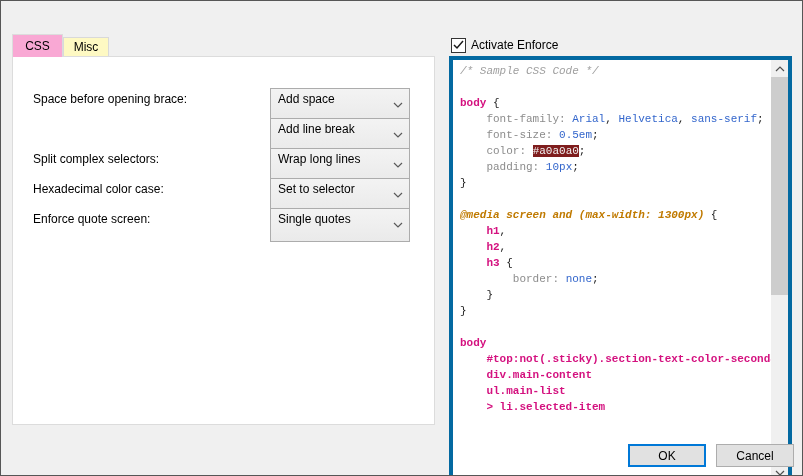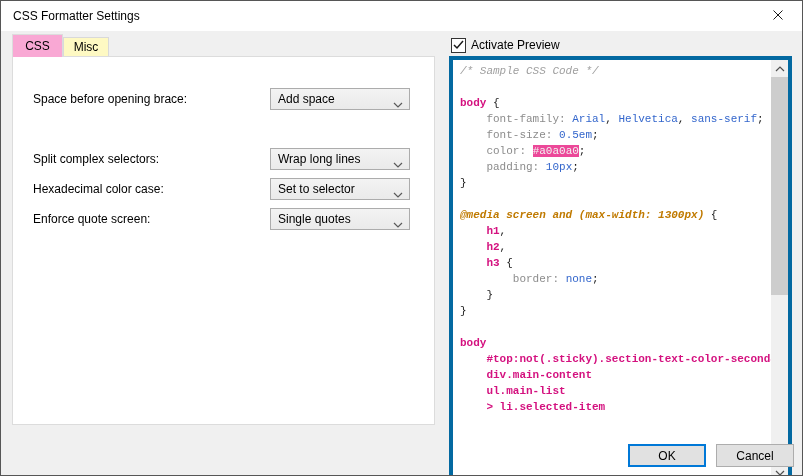--- a/index.html
+++ b/index.html
@@ -9,39 +9,39 @@
   .title{position:absolute;left:12px;top:8px;white-space:nowrap;}
   .close-btn{position:absolute;right:2px;top:1px;width:44px;height:28px;display:flex;align-items:center;justify-content:center;cursor:pointer;}
 
   
   .tab{box-sizing:border-box;text-align:center;cursor:pointer;}
   .tab-active{position:absolute;left:11px;top:33px;width:51px;height:23px;background:#f9a8d4;border:1px solid #dcdcdc;border-bottom:none;z-index:3;line-height:22px;}
   .tab-inactive{position:absolute;left:62px;top:36px;width:46px;height:37px;background:#fef9c3;border:1px solid #d9d9d9;border-bottom:none;z-index:1;line-height:18px;}
   .pane{position:absolute;left:11px;top:55px;width:423px;height:369px;background:#fff;border:1px solid #dcdcdc;box-sizing:border-box;z-index:2;}
 
   .row-label{position:absolute;left:20px;white-space:nowrap;}
-  .combo{position:absolute;left:257px;width:140px;height:22px;background:linear-gradient(#f3f3f3,#eaeaea);border:1px solid #acacac;box-sizing:border-box;cursor:default;}
+  .combo{position:absolute;left:257px;width:140px;height:34px;background:linear-gradient(#f3f3f3,#eaeaea);border:1px solid #acacac;box-sizing:border-box;cursor:default;}
   .combo .cval{position:absolute;left:7px;top:3px;white-space:nowrap;}
   .combo .chev{position:absolute;right:6px;top:8px;}
 
   
   .checkbox{position:absolute;left:450px;top:37px;width:13px;height:13px;background:#fff;border:1px solid #333;box-sizing:content-box;display:flex;align-items:center;justify-content:center;cursor:pointer;}
   .checkbox-label{position:absolute;left:470px;top:37px;white-space:nowrap;}
 
   .codebox{position:absolute;left:448px;top:55px;width:343px;height:446px;background:#fff;border:4px solid #0369a1;box-sizing:border-box;}
   .code-content{position:absolute;left:0;top:0;right:17px;bottom:17px;overflow:hidden;padding:3px 0 0 7px;
      font-family:"Liberation Mono",monospace;font-size:11px;line-height:16px;white-space:pre;}
   .cl{min-height:16px;}
   .tk-comment{color:#9f9f9f;font-style:italic;}
   .tk-sel{color:#d4117f;font-weight:bold;}
   .tk-punc{color:#1a1a1a;}
   .tk-prop{color:#8c8c8c;}
   .tk-val{color:#3366cc;}
   .tk-at{color:#c07a00;font-weight:bold;font-style:italic;}
-  .tk-hex{color:#f2f2f2;background:#ec4899;text-align:center;}
+  .tk-hex{color:#f2f2f2;background:#7f1d1d;text-align:center;}
 
   .vscroll{position:absolute;top:0;right:0;width:17px;bottom:17px;background:#f0f0f0;}
   .hscroll{position:absolute;left:0;bottom:0;right:17px;height:17px;background:#f0f0f0;}
   .sb-btn{position:absolute;display:flex;align-items:center;justify-content:center;background:#f0f0f0;cursor:pointer;}
   .vscroll .up{top:0;left:0;right:0;height:17px;}
   .vscroll .down{bottom:0;left:0;right:0;height:17px;}
   .hscroll .left{left:0;top:0;bottom:0;width:17px;}
   .hscroll .right{right:0;top:0;bottom:0;width:17px;}
   .vthumb{position:absolute;left:0;right:0;top:17px;height:218px;background:#cdcdcd;cursor:pointer;}
   .hthumb{position:absolute;top:0;bottom:0;left:17px;width:55px;background:#cdcdcd;cursor:pointer;}
@@ -50,42 +50,38 @@
   .btn{position:absolute;top:443px;width:78px;height:23px;background:#e1e1e1;text-align:center;box-sizing:border-box;cursor:pointer;display:flex;align-items:center;justify-content:center;}
   .btn-ok{left:627px;border:2px solid #0078d7;}
   .btn-cancel{left:715px;border:1px solid #adadad;}
 </style>
 </head>
 <body>
 
 <div class="stage">
   <div class="dialog">
 
-    <div class="titlebar">
-      <div class="title">CSS Formatter Settings</div>
-      <div class="close-btn">
-        <span>
-          <svg width="12" height="12" viewBox="0 0 12 12">
-              <path d="M1.5,1.5 L10.5,10.5 M10.5,1.5 L1.5,10.5" stroke="#1a1a1a" stroke-width="1" fill="none"></path>
-            </svg>
-        </span>
-      </div>
-    </div>
 
     <div class="tab tab-active">CSS</div>
     <div class="tab tab-inactive">Misc</div>
 
     <div class="pane">
       <div class="row-label" style="top:35px;">Space before opening brace:</div>
       <div class="row-label" style="top:95px;">Split complex selectors:</div>
       <div class="row-label" style="top:125px;">Hexadecimal color case:</div>
       <div class="row-label" style="top:155px;">Enforce quote screen:</div>
 
       <div class="combo" style="top:31px;">
         <span class="cval">Add space</span>
+        <span class="chev"><svg width="10" height="6">
+              <polyline points="1,1 5,5 9,1" fill="none" stroke="#5a5a5a" stroke-width="1.2"></polyline>
+            </svg></span>
+      </div>
+      <div class="combo" style="top:61px;">
+        <span class="cval">Add line break</span>
         <span class="chev"><svg width="10" height="6">
               <polyline points="1,1 5,5 9,1" fill="none" stroke="#5a5a5a" stroke-width="1.2"></polyline>
             </svg></span>
       </div>
       <div class="combo" style="top:91px;">
         <span class="cval">Wrap long lines</span>
         <span class="chev"><svg width="10" height="6">
               <polyline points="1,1 5,5 9,1" fill="none" stroke="#5a5a5a" stroke-width="1.2"></polyline>
             </svg></span>
       </div>
@@ -103,21 +99,21 @@
       </div>
     </div>
 
     <div class="checkbox">
       <span>
         <svg width="11" height="10">
             <polyline points="1,5 4,8 10,1" fill="none" stroke="#1a1a1a" stroke-width="1.5"></polyline>
           </svg>
       </span>
     </div>
-    <div class="checkbox-label">Activate Preview</div>
+    <div class="checkbox-label">Activate Enforce</div>
 
     <div class="codebox">
       <div class="code-content" id="code"><div class="cl"><span class="tk-comment">/* Sample CSS Code */</span></div><div class="cl"></div><div class="cl"><span class="tk-sel">body</span><span class="tk-punc"> {</span></div><div class="cl"><span class="tk-prop">    font-family: </span><span class="tk-val">Arial</span><span class="tk-punc">, </span><span class="tk-val">Helvetica</span><span class="tk-punc">, </span><span class="tk-val">sans-serif</span><span class="tk-punc">;</span></div><div class="cl"><span class="tk-prop">    font-size: </span><span class="tk-val">0.5em</span><span class="tk-punc">;</span></div><div class="cl"><span class="tk-prop">    color: </span><span class="tk-hex">#a0a0a0</span><span class="tk-punc">;</span></div><div class="cl"><span class="tk-prop">    padding: </span><span class="tk-val">10px</span><span class="tk-punc">;</span></div><div class="cl"><span class="tk-punc">}</span></div><div class="cl"></div><div class="cl"><span class="tk-at">@media screen and (max-width: 1300px)</span><span class="tk-punc"> {</span></div><div class="cl"><span class="tk-sel">    h1</span><span class="tk-punc">,</span></div><div class="cl"><span class="tk-sel">    h2</span><span class="tk-punc">,</span></div><div class="cl"><span class="tk-sel">    h3</span><span class="tk-punc"> {</span></div><div class="cl"><span class="tk-prop">        border: </span><span class="tk-val">none</span><span class="tk-punc">;</span></div><div class="cl"><span class="tk-punc">    }</span></div><div class="cl"><span class="tk-punc">}</span></div><div class="cl"></div><div class="cl"><span class="tk-sel">body</span></div><div class="cl"><span class="tk-sel">    #top:not(.sticky).section-text-color-secondary</span></div><div class="cl"><span class="tk-sel">    div.main-content</span></div><div class="cl"><span class="tk-sel">    ul.main-list</span></div><div class="cl"><span class="tk-sel">    &gt; li.selected-item</span></div></div>
 
       <div class="vscroll">
         <div class="sb-btn up">
             <svg width="10" height="6">
               <polyline points="1,5 5,1 9,5" fill="none" stroke="#505050" stroke-width="1.2"></polyline>
             </svg>
           </div>

